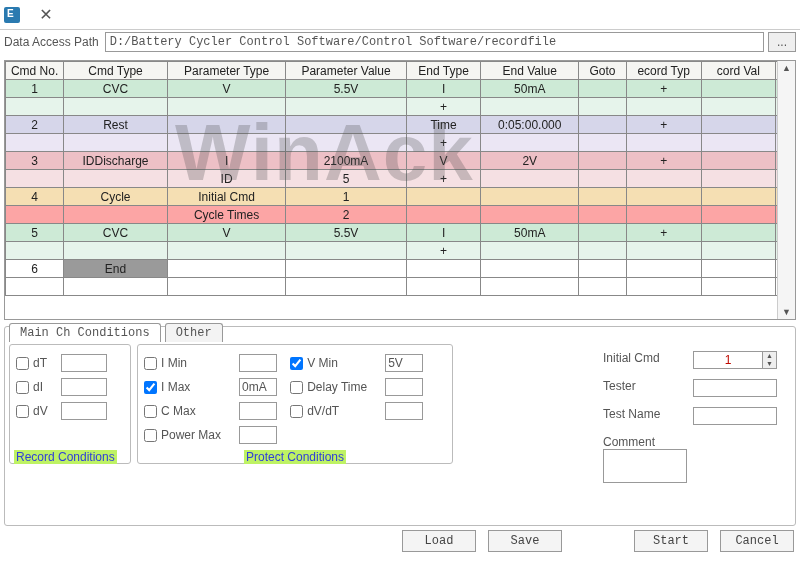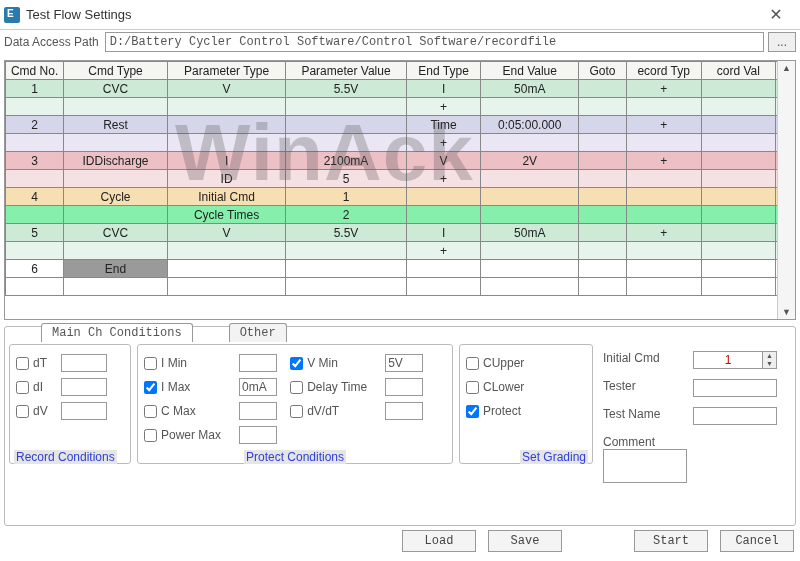--- a/index.html
+++ b/index.html
@@ -24,40 +24,40 @@
 table.grid th, table.grid td { border:1px solid #888; height: 18px; text-align: center; font-size: 12px; overflow:hidden; white-space:nowrap; color:#222; }
 table.grid th { background:#f5f5f2; font-weight:normal; }
 col.c1{width:56px;} col.c2{width:100px;} col.c3{width:114px;} col.c4{width:116px;} col.c5{width:72px;} col.c6{width:94px;} col.c7{width:46px;} col.c8{width:72px;} col.c9{width:72px;} col.c10{width:18px;}
 tr.green td{ background:#cdead6; }
 tr.green2 td{ background:#e6f4eb; }
 tr.purple td{ background:#d6d6ea; }
 tr.purple2 td{ background:#ebe6f4; }
 tr.red td{ background:#edc0c6; }
 tr.red2 td{ background:#f5e0e3; }
 tr.orange td{ background:#f5dfb3; }
-tr.orange2 td{ background:#86efac;text-align:center; }
+tr.orange2 td{ background:#fca5a5;text-align:center; }
 tr.white td{ background:#fff; }
 td.sel { background:#9a9a9a !important; color:#fff; }
 
 
 .watermark { position:absolute; top:46px; left:170px; font-size:80px; font-weight:bold; color:rgba(80,80,80,0.28); pointer-events:none; font-family:"Arial Black",sans-serif; letter-spacing:1px; }
 
 
 .vsb { position:absolute; right:0; top:0; bottom:0; width:18px; background:#f5f5f5; border-left:1px solid #ccc; display:flex; flex-direction:column; justify-content:space-between; align-items:center; }
 .vsb .arrow { font-size:9px; color:#555; padding:2px 0;}
 
 
 .bottom { margin: 6px 4px 0 4px; border:1px solid #bbb; border-radius:3px; padding: 0 4px 4px 4px; height: 200px; position:relative; }
 .tabs { display:flex; margin-top:-4px;}
-.tab { padding:2px 10px; border:1px solid #999; border-bottom:none; background:#fff; margin-right:4px; border-radius:3px 3px 0 0; font-family:"Consolas","Courier New",monospace; color:#555; cursor:pointer;margin-left:32px;}
+.tab { padding:2px 10px; border:1px solid #999; border-bottom:none; background:#fff; margin-right:4px; border-radius:3px 3px 0 0; font-family:"Consolas","Courier New",monospace; color:#555; cursor:pointer;}
 .tab.inactive { background:#f3f3f3;}
 
 .cols { display:flex; margin-top:2px;}
 .colgroup { border:1px solid #bbb; border-radius:3px; padding:6px 6px 16px 6px; margin-right:6px; position:relative; font-family:"Consolas","Courier New",monospace;}
-.colgroup .legend { position:absolute; bottom:-1px; left:4px; color:#3040d8; background:#e5e5e5; padding:0 2px; font-size:12px;}
+.colgroup .legend { position:absolute; bottom:-1px; left:4px; color:#3040d8; background:#bef264; padding:0 2px; font-size:12px;}
 .colgroup.left{ width:122px; }
 .colgroup.mid { width:316px; }
 .colgroup.right{ width:134px; }
 
 .chkrow { display:flex; align-items:center; height:24px; }
 .chkrow input[type=checkbox]{ margin-right:4px;}
 .chkrow .lbl { width:68px; color:#555;}
 .chkrow .smlbl { width:28px; color:#555;}
 .chkrow input.txt { width:38px; height:18px; border:1px solid #999; font-family:inherit; font-size:12px; padding:0 2px; color:#555;}
 .chkrow input.txtw { width:46px; }
@@ -78,21 +78,20 @@
 .btnbar { position:absolute; bottom:5px; left:0; right:0; height:26px; display:flex; justify-content:flex-end; padding:0 6px;}
 .btnbar button { width:74px; height:22px; margin-left:12px; border:1px solid #999; background:#f4f4f4; font-family:"Consolas","Courier New",monospace; font-size:12px; color:#444; cursor:pointer;}
 .btnbar .spacer{ flex:1;}
 .btnbar .group{ display:flex;}
 </style>
 </head>
 <body>
 
 <div class="titlebar">
   <span class="icon"></span>
-  <span class="title">Test Flow Settings</span>
   <span class="close">✕</span>
 </div>
 
 <div class="pathbar">
   <span class="label">Data Access Path</span>
   <input type="text" value="D:/Battery Cycler Control Software/Control Software/recordfile" style="">
   <div class="browse">...</div>
 </div>
 
 <div class="gridwrap">
@@ -338,35 +337,20 @@
             </div>
             <div class="chkrow">
               <input type="checkbox" style="">
     <span class="lbl" style="width:78px">dV/dT</span>
     <input class="txt" value="" style="">
             </div>
           </div>
       </div>
       <span class="legend" style="left:50%;transform:translateX(-50%);">Protect Conditions</span>
     </div>
-    <div class="colgroup right" id="gradgrp">
-      <div class="chkrow">
-          <input type="checkbox" style="">
-  <span class="lbl">CUpper</span>
-        </div>
-        <div class="chkrow">
-          <input type="checkbox" style="">
-  <span class="lbl">CLower</span>
-        </div>
-        <div class="chkrow">
-          <input type="checkbox" checked="" style="">
-  <span class="lbl">Protect</span>
-        </div>
-        <span class="legend" style="left:auto;right:4px;">Set Grading</span>
-    </div>
   </div>
 
   <div class="rightcol">
     <div class="rrow">
       <span class="rl">Initial Cmd</span>
       <div class="spin">
         <input value="1" style="">
         <div class="spb">
             <div>▲</div>
             <div>▼</div>

